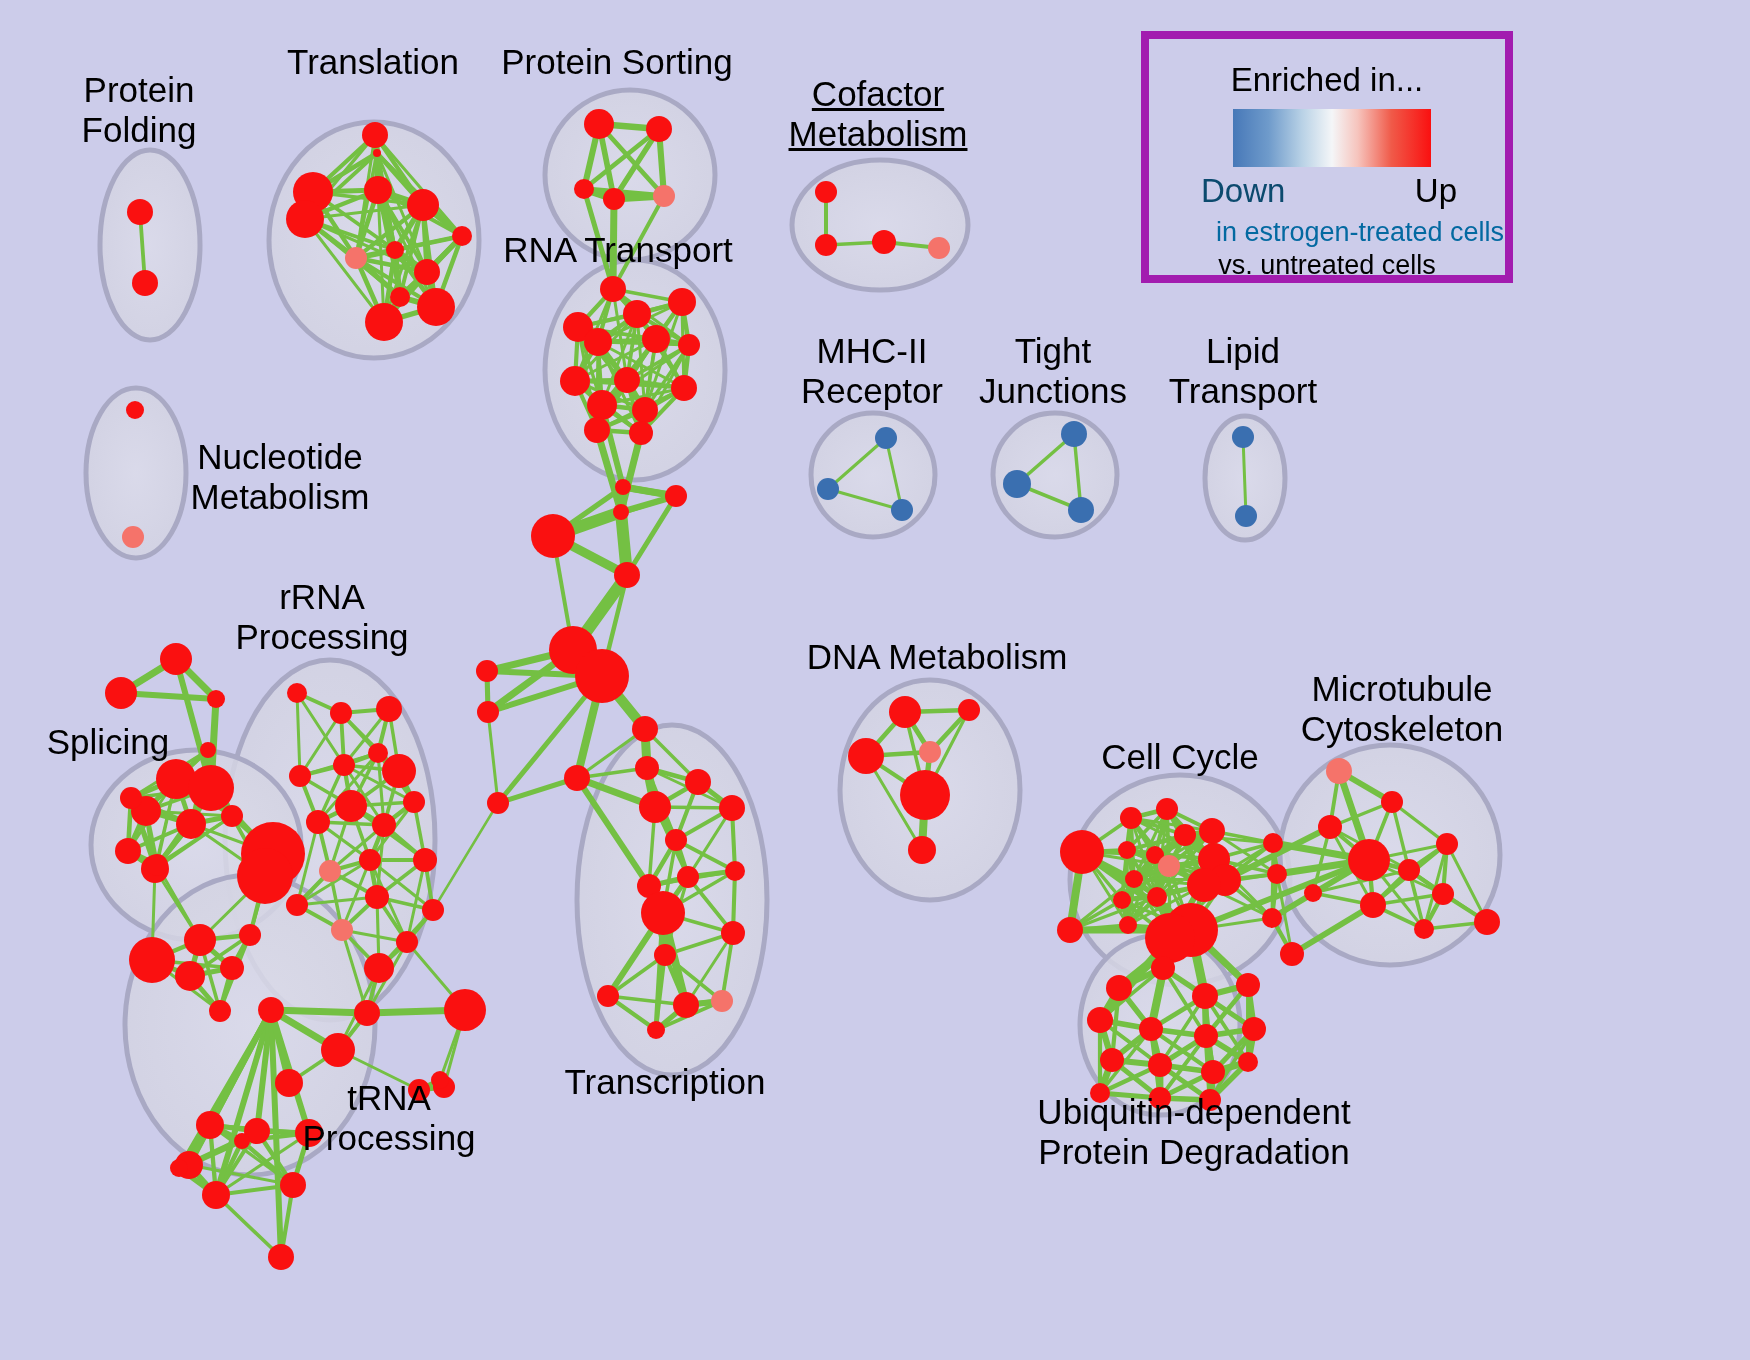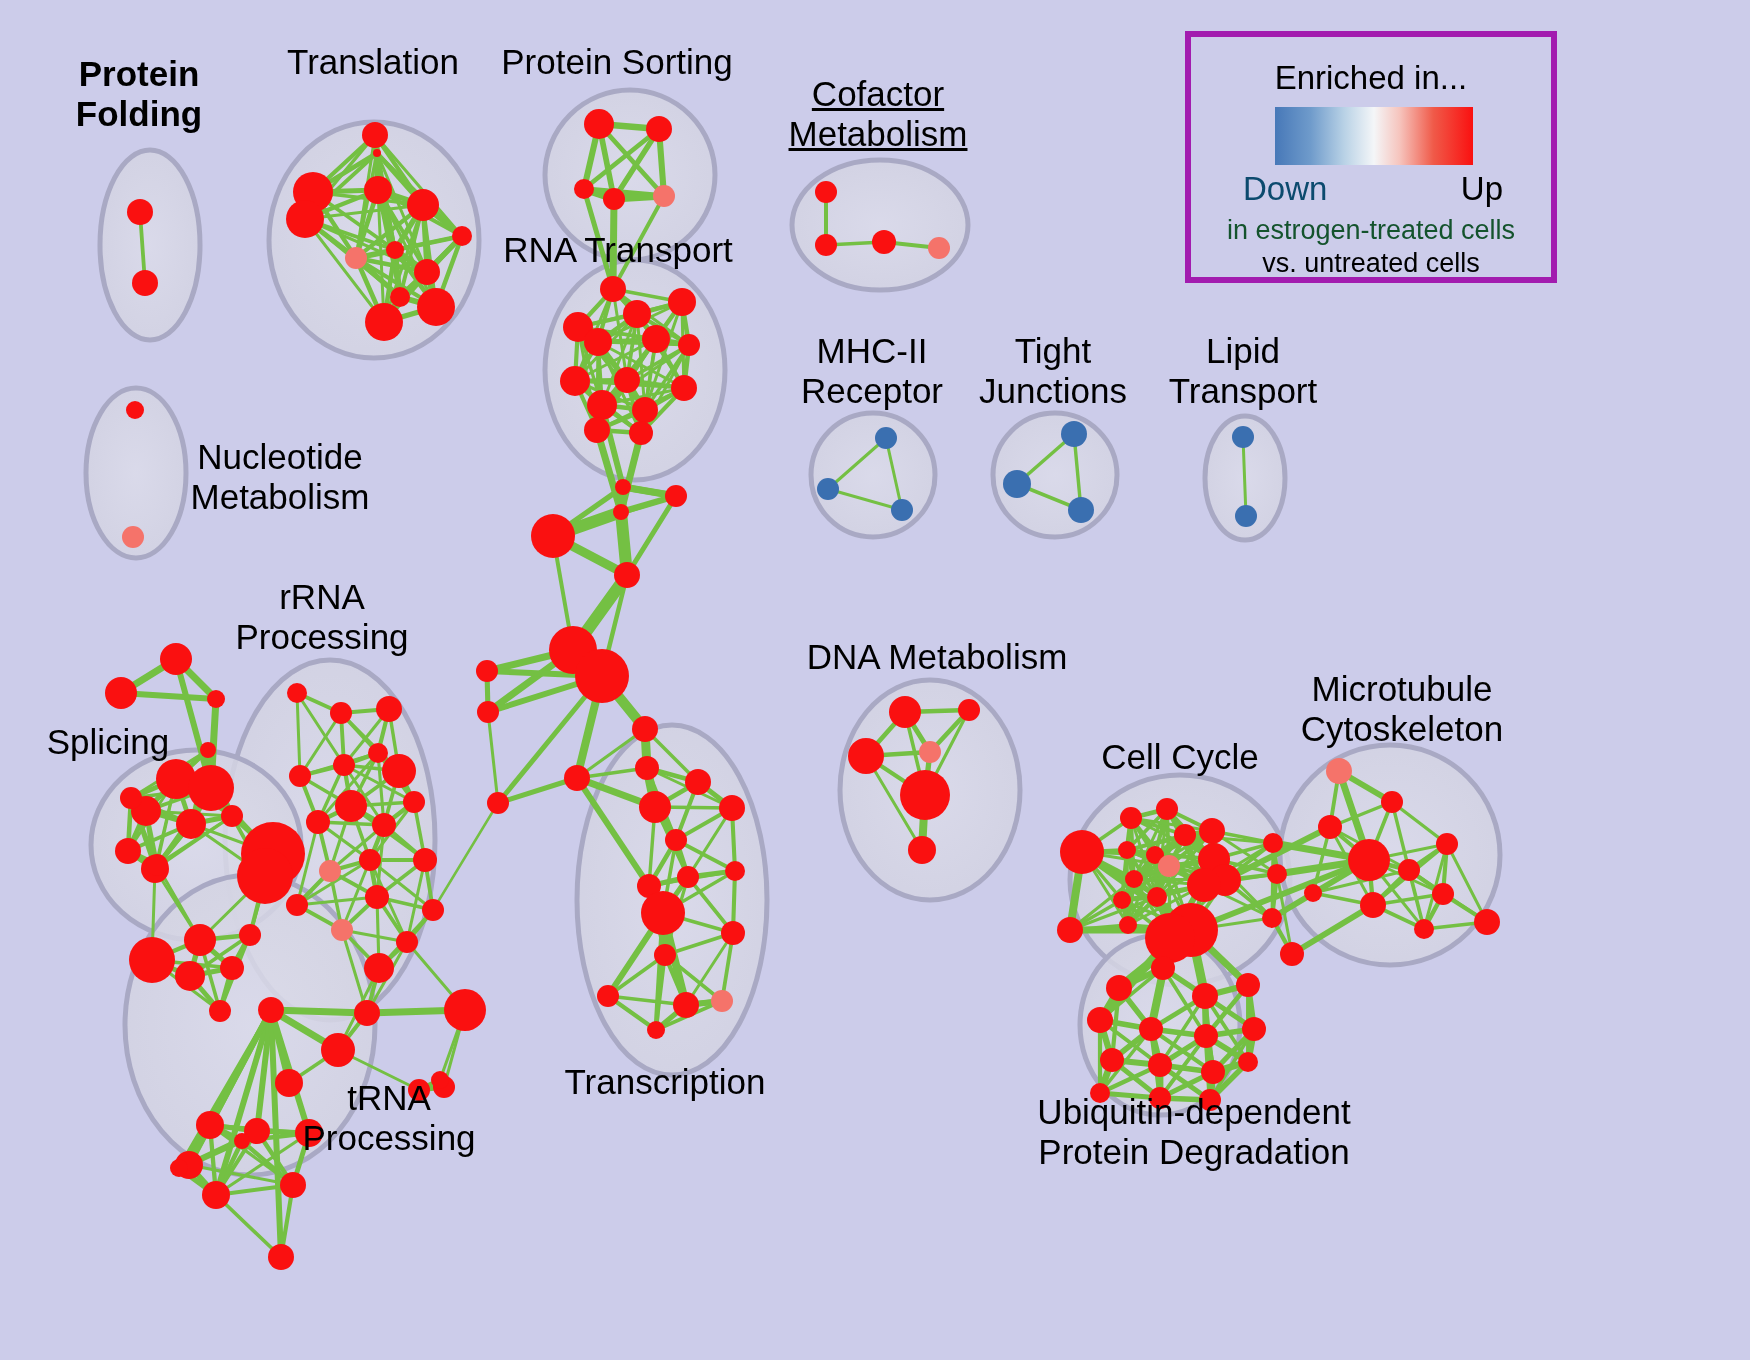--- a/index.html
+++ b/index.html
@@ -20,35 +20,34 @@
     text-align:center;
     white-space:pre;
     transform:translateX(-50%);
     pointer-events:none;
   }
   #legend{
     position:absolute;
     left:1141px;top:31px;
     width:372px;height:252px;
     background:#ccccea;
-    border:6px solid #a21caf;
+    border:8px solid #a21caf;
     box-sizing:border-box;
-    margin-left:44px;
   }
   #legend-title{
     position:absolute;left:0;top:22px;width:100%;
     text-align:center;font-size:33px;color:#000;
   }
   #legend-bar{
     position:absolute;left:84px;top:70px;width:198px;height:58px;
     background:linear-gradient(to right,#4778b8 0%,#6f9bcb 18%,#b9d2e6 35%,#f4f6f8 50%,#f6c4bd 63%,#f05a49 80%,#fa1010 100%);
   }
   #legend-down{position:absolute;left:52px;top:133px;font-size:33px;color:#0c4a6e;}
   #legend-up{position:absolute;right:48px;top:133px;font-size:33px;color:#000;}
-  #legend-sub1{position:absolute;left:0;top:178px;width:100%;text-align:center;font-size:27px;color:#14532d;}
+  #legend-sub1{position:absolute;left:0;top:178px;width:100%;text-align:center;font-size:27px;color:#0369a1;padding-left:33px;}
   #legend-sub2{position:absolute;left:0;top:211px;width:100%;text-align:center;font-size:27px;color:#000;}
 </style>
 </head>
 <body>
 
 <div id="stage">
 
   <svg id="net" viewBox="0 0 1750 1360" preserveAspectRatio="none">
     <defs>
       <radialGradient id="clgrad" cx="50%" cy="50%" r="60%">
@@ -957,21 +956,21 @@
         <circle cx="1160" cy="1065" r="12" fill="#fa1010"></circle>
         <circle cx="1213" cy="1072" r="12" fill="#fa1010"></circle>
         <circle cx="1100" cy="1093" r="10" fill="#fa1010"></circle>
         <circle cx="1248" cy="1062" r="10" fill="#fa1010"></circle>
         <circle cx="1160" cy="1098" r="11" fill="#fa1010"></circle>
         <circle cx="1210" cy="1100" r="11" fill="#fa1010"></circle>
       </g>
   </svg>
 
   <div id="label-layer">
-      <div class="cl-label" style="left: 139px; top: 54px; font-weight: bold;">Protein
+      <div class="cl-label" style="left: 139px; top: 70px;">Protein
 Folding</div>
       <div class="cl-label" style="left: 373px; top: 42px;">Translation</div>
       <div class="cl-label" style="left: 617px; top: 42px;">Protein Sorting</div>
       <div class="cl-label" style="left: 618px; top: 230px;">RNA Transport</div>
       <div class="cl-label" style="left: 878px; top: 74px; text-decoration: underline;">Cofactor
 Metabolism</div>
       <div class="cl-label" style="left: 872px; top: 331px;">MHC-II
 Receptor</div>
       <div class="cl-label" style="left: 1053px; top: 331px;">Tight
 Junctions</div>

